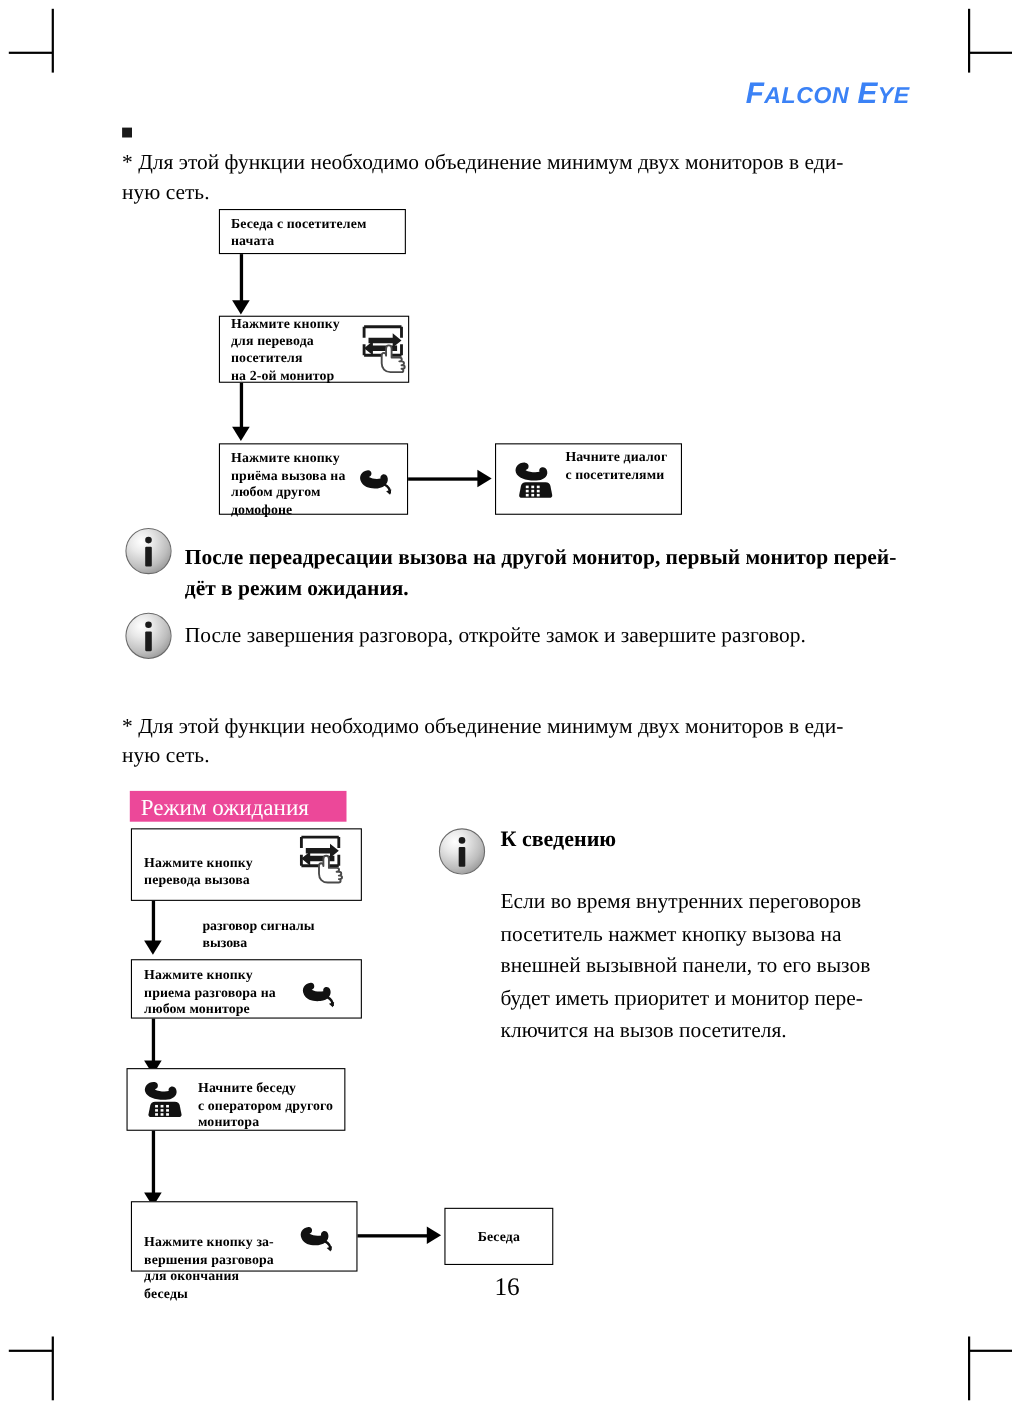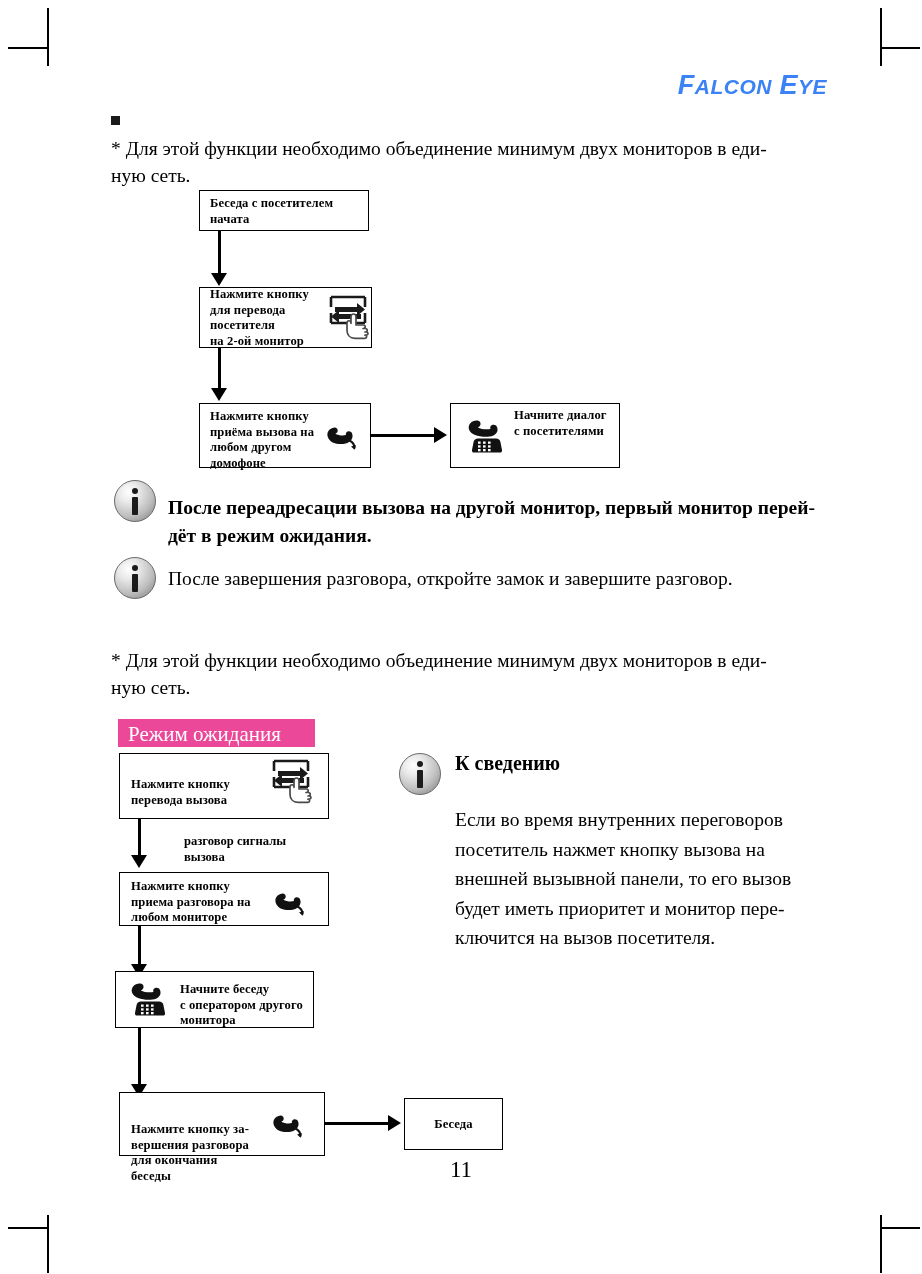--- a/index.html
+++ b/index.html
@@ -292,15 +292,15 @@
   <div class="info-ico" style="left:399px;top:753px;"></div>
   <div class="info-txt" style="left:455px;top:749px;width:300px;font-weight:bold;font-size:20px;">К сведению</div>
   <div class="info-txt" style="left:455px;top:805px;width:368px;line-height:29.5px;">
     <span>Если  во  время  внутренних  переговоров</span>
     <span class="l2">посетитель   нажмет   кнопку   вызова   на</span>
     <span class="l2">внешней  вызывной  панели,  то  его  вызов</span>
     <span class="l2">будет  иметь  приоритет  и  монитор  пере-</span>
     <span class="l2">ключится на вызов посетителя.</span>
   </div>
 
-  <div class="pageno" style="left:0;top:1157px;">11</div>
+  <div class="pageno" style="left:0;top:1157px;">16</div>
 
 </div>
 
 </body></html>

